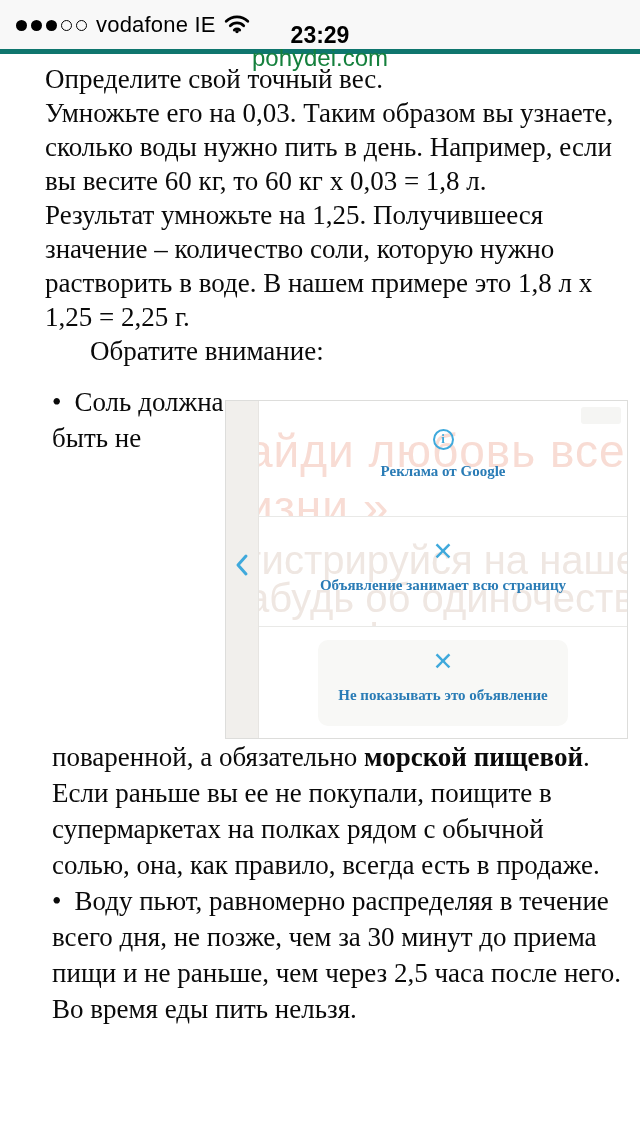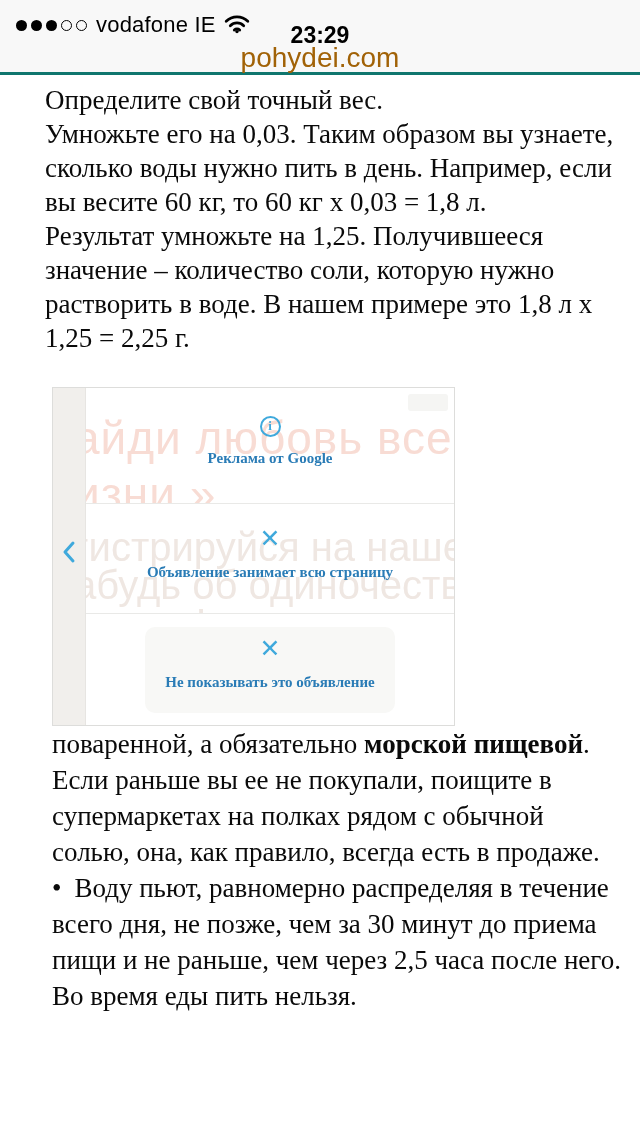--- a/index.html
+++ b/index.html
@@ -3,39 +3,39 @@
 <meta charset="utf-8">
 <style>
   * { margin:0; padding:0; box-sizing:border-box; }
   html,body { background:#fff; }
   .screen {
     position:relative; width:640px; height:1136px; overflow:hidden;
     background:#fff; font-family:"Liberation Serif","DejaVu Serif",serif; color:#0a0a0a;
   }
   
   .topbar {
-    width:100%; height:75px; background:var(--statusbar-bg,#f8f8f8);
-    border-bottom:3px solid #0f766e;
+    width:100%; height:54px; background:var(--statusbar-bg,#f8f8f8);
+    border-bottom:5px solid #0f766e;
     font-family:"Liberation Sans","DejaVu Sans",sans-serif; color:#000;
   }
   .status-row { position:relative; height:42px; display:flex; align-items:center; padding:8px 14px 0 16px; }
   .signal-dots { display:flex; align-items:center; gap:4px; margin-right:9px; }
   .dot { width:11px; height:11px; border-radius:50%; }
   .dot.filled { background:#000; }
   .dot.empty { border:1.4px solid #000; }
   .carrier { font-size:22px; letter-spacing:0.2px; margin-right:8px; }
   .wifi { margin-top:2px; }
   .time { position:absolute; left:50%; top:22px; transform:translateX(-50%); font-size:23px; font-weight:700; }
   .status-right { margin-left:auto; display:flex; align-items:center; gap:7px; }
   .batt-label { font-size:23px; }
   .battery { position:relative; width:37px; height:17px; border:1.5px solid #000; border-radius:3.5px; padding:1.5px; }
   .battery-fill { height:100%; background:#000; border-radius:1px; }
   .battery-nub { position:absolute; right:-5px; top:4.5px; width:3px; height:8px; background:#000; border-radius:0 2px 2px 0; }
   .url-row { height:32px; display:flex; align-items:center; justify-content:center; }
-  .url-text { font-size:28px; color:#a16207; }
+  .url-text { font-size:24px; color:#15803d; }
   
   .article { padding:8px 12px 0 45px; font-size:27px; line-height:34px; }
   .article p { margin:0; }
   .note { text-indent:45px; }
   .bullet-section { font-size:27px; line-height:36px; margin-left:7px; }
   .bullet-row { display:flex; margin-top:16px; }
   .bullet-lead-col { flex:1 1 auto; min-width:0; }
   .bullet-glyph { margin-right:13px; }
   .bullet-cont { margin-top:32px; margin-left:-7px; }
   .bold { font-weight:700; }
@@ -95,23 +95,27 @@
     </div>
     <div class="url-row">
       <span class="url-text">pohydei.com</span>
     </div>
   </div>
 
   <div class="article">
     <p>Определите свой точный вес.</p>
     <p>Умножьте его на 0,03. Таким образом вы узнаете, сколько воды нужно пить в день. Например, если вы весите 60 кг, то 60 кг х 0,03 = 1,8 л.</p>
     <p>Результат умножьте на 1,25. Получившееся значение – количество соли, которую нужно растворить в воде. В нашем примере это 1,8 л х 1,25 = 2,25 г.</p>
+    <p class="note">Обратите внимание:</p>
 
     <div class="bullet-section">
       <div class="bullet-row">
+        <div class="bullet-lead-col">
+          <span class="bullet-glyph">•</span><span>Соль должна быть не</span>
+        </div>
 
         <div class="ad-card">
           <div class="ad-strip">
             <span>
               <svg width="22" height="32" viewBox="0 0 22 32">
                 <polyline points="15,7 7,16 15,25" fill="none" stroke="#3fa9dc" stroke-width="3" stroke-linecap="round" stroke-linejoin="round"></polyline>
               </svg>
             </span>
           </div>
           <div class="ad-main">

